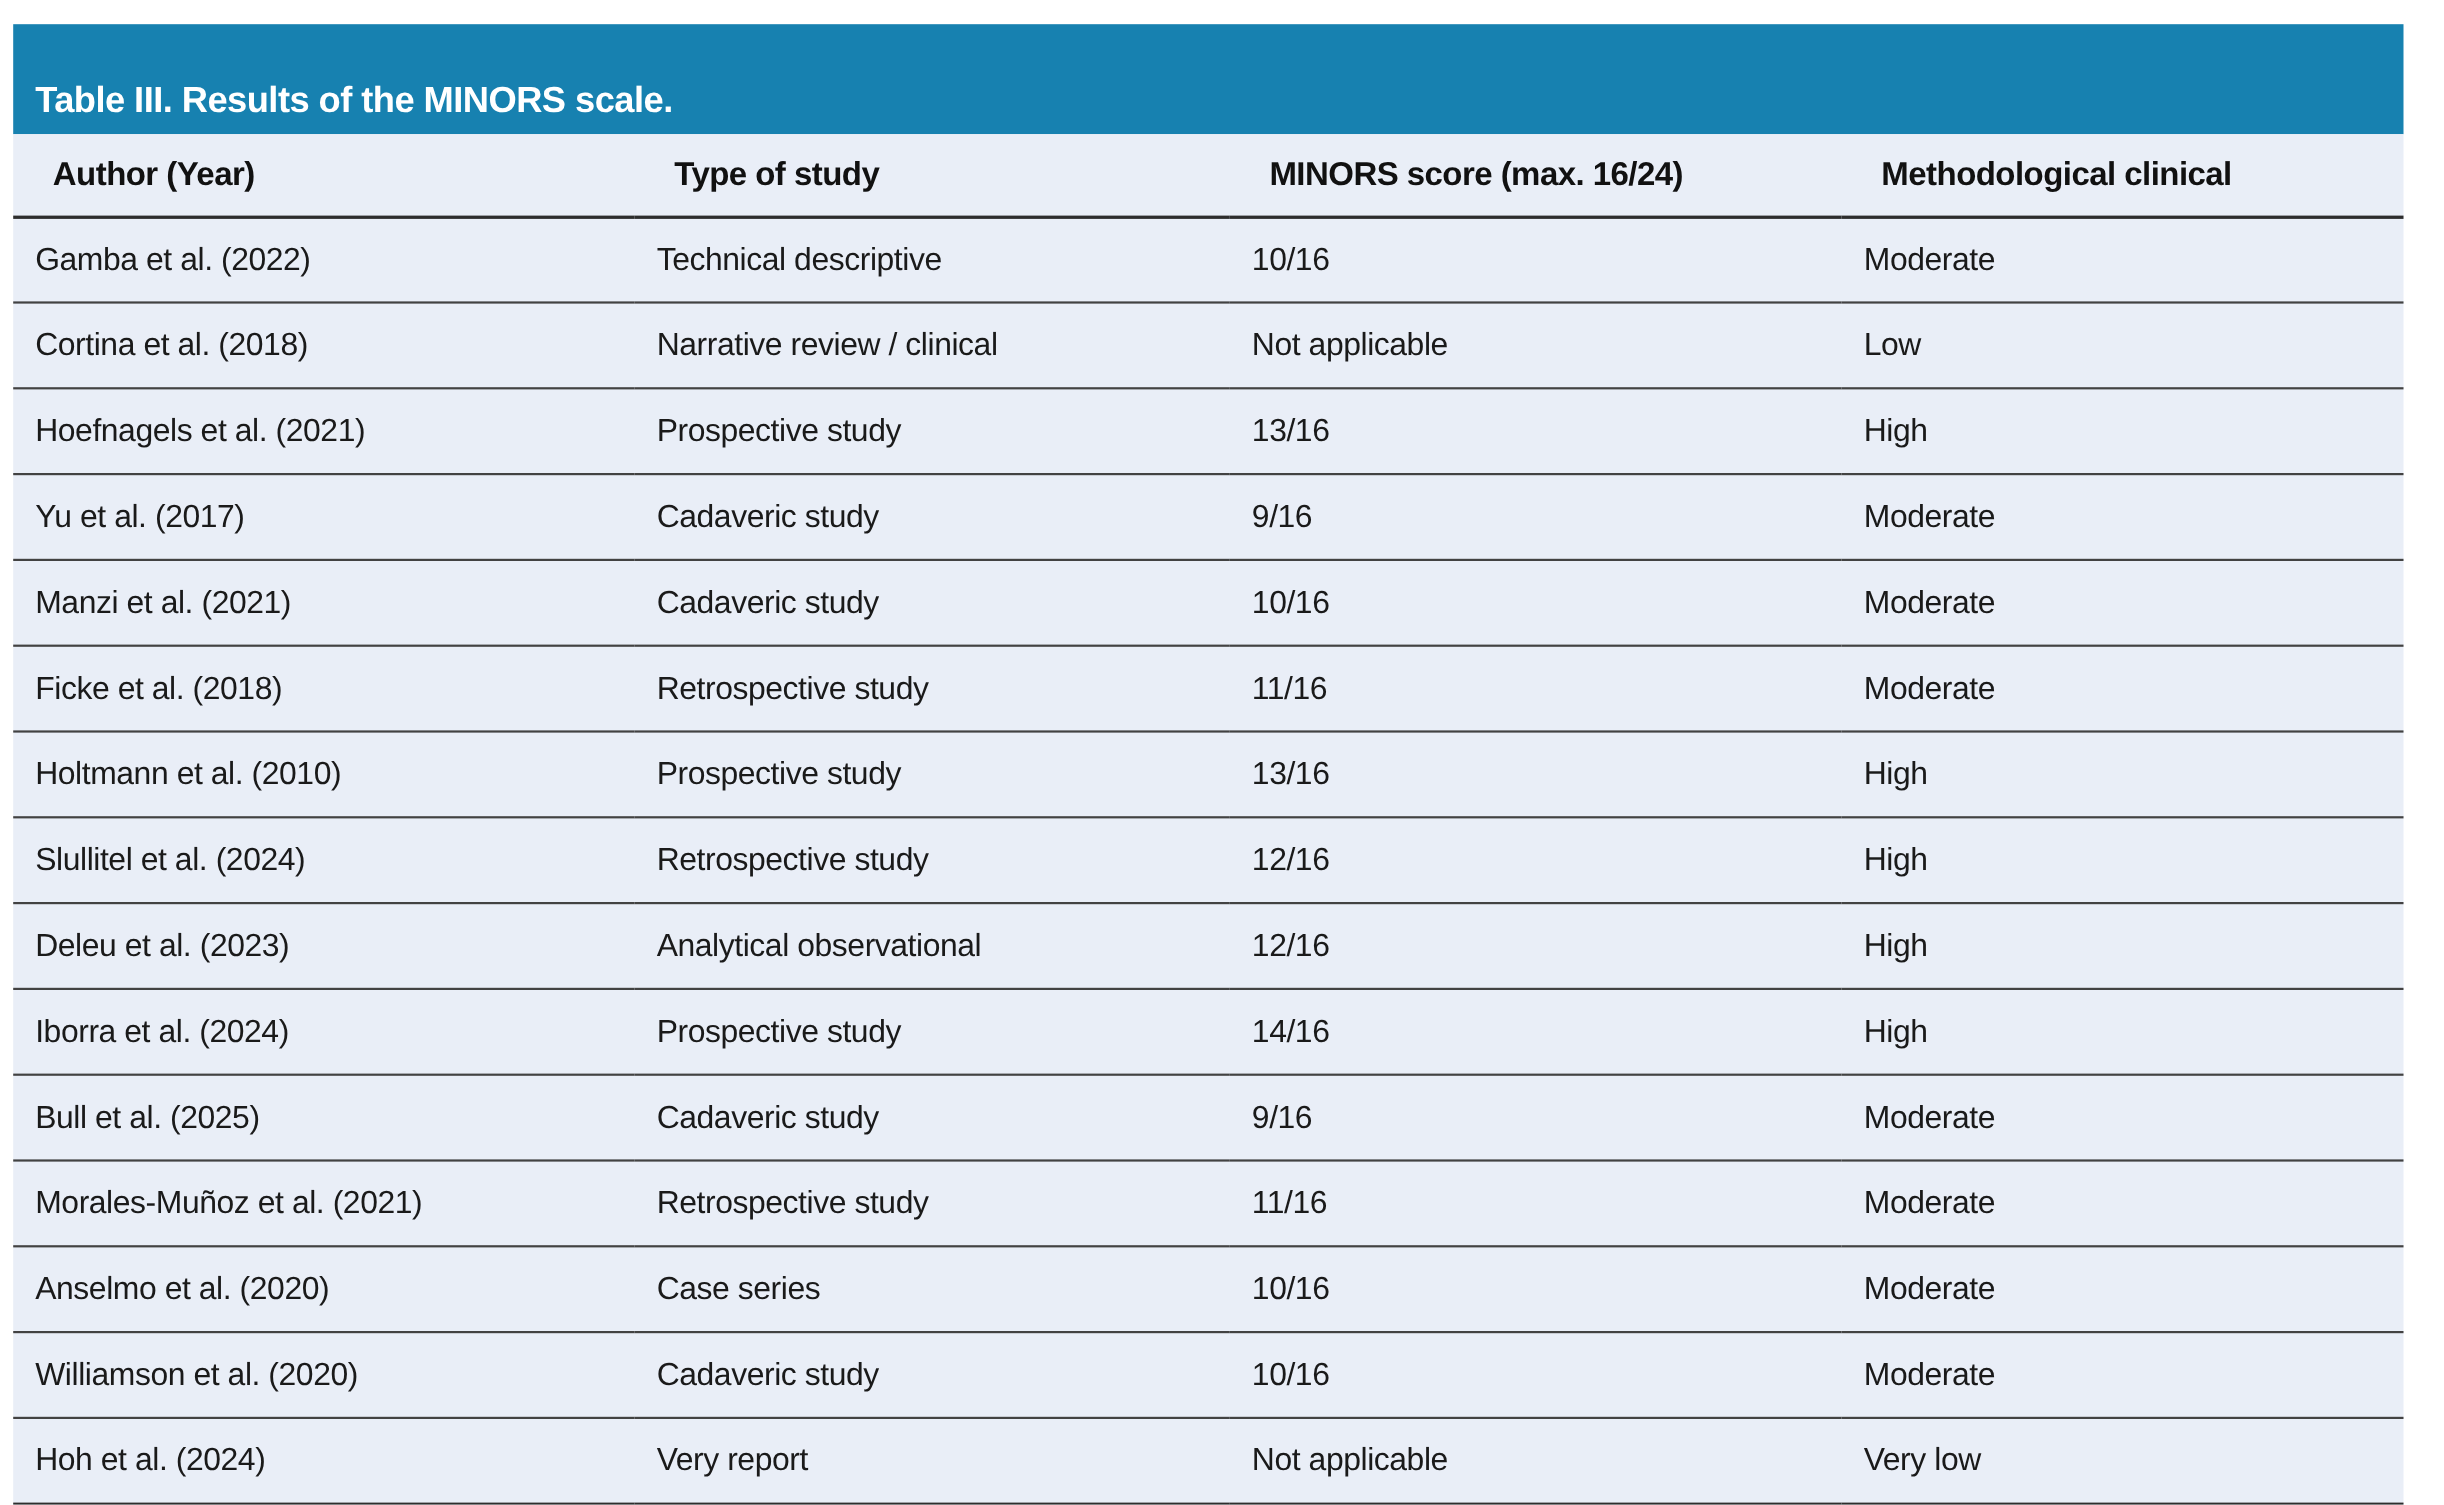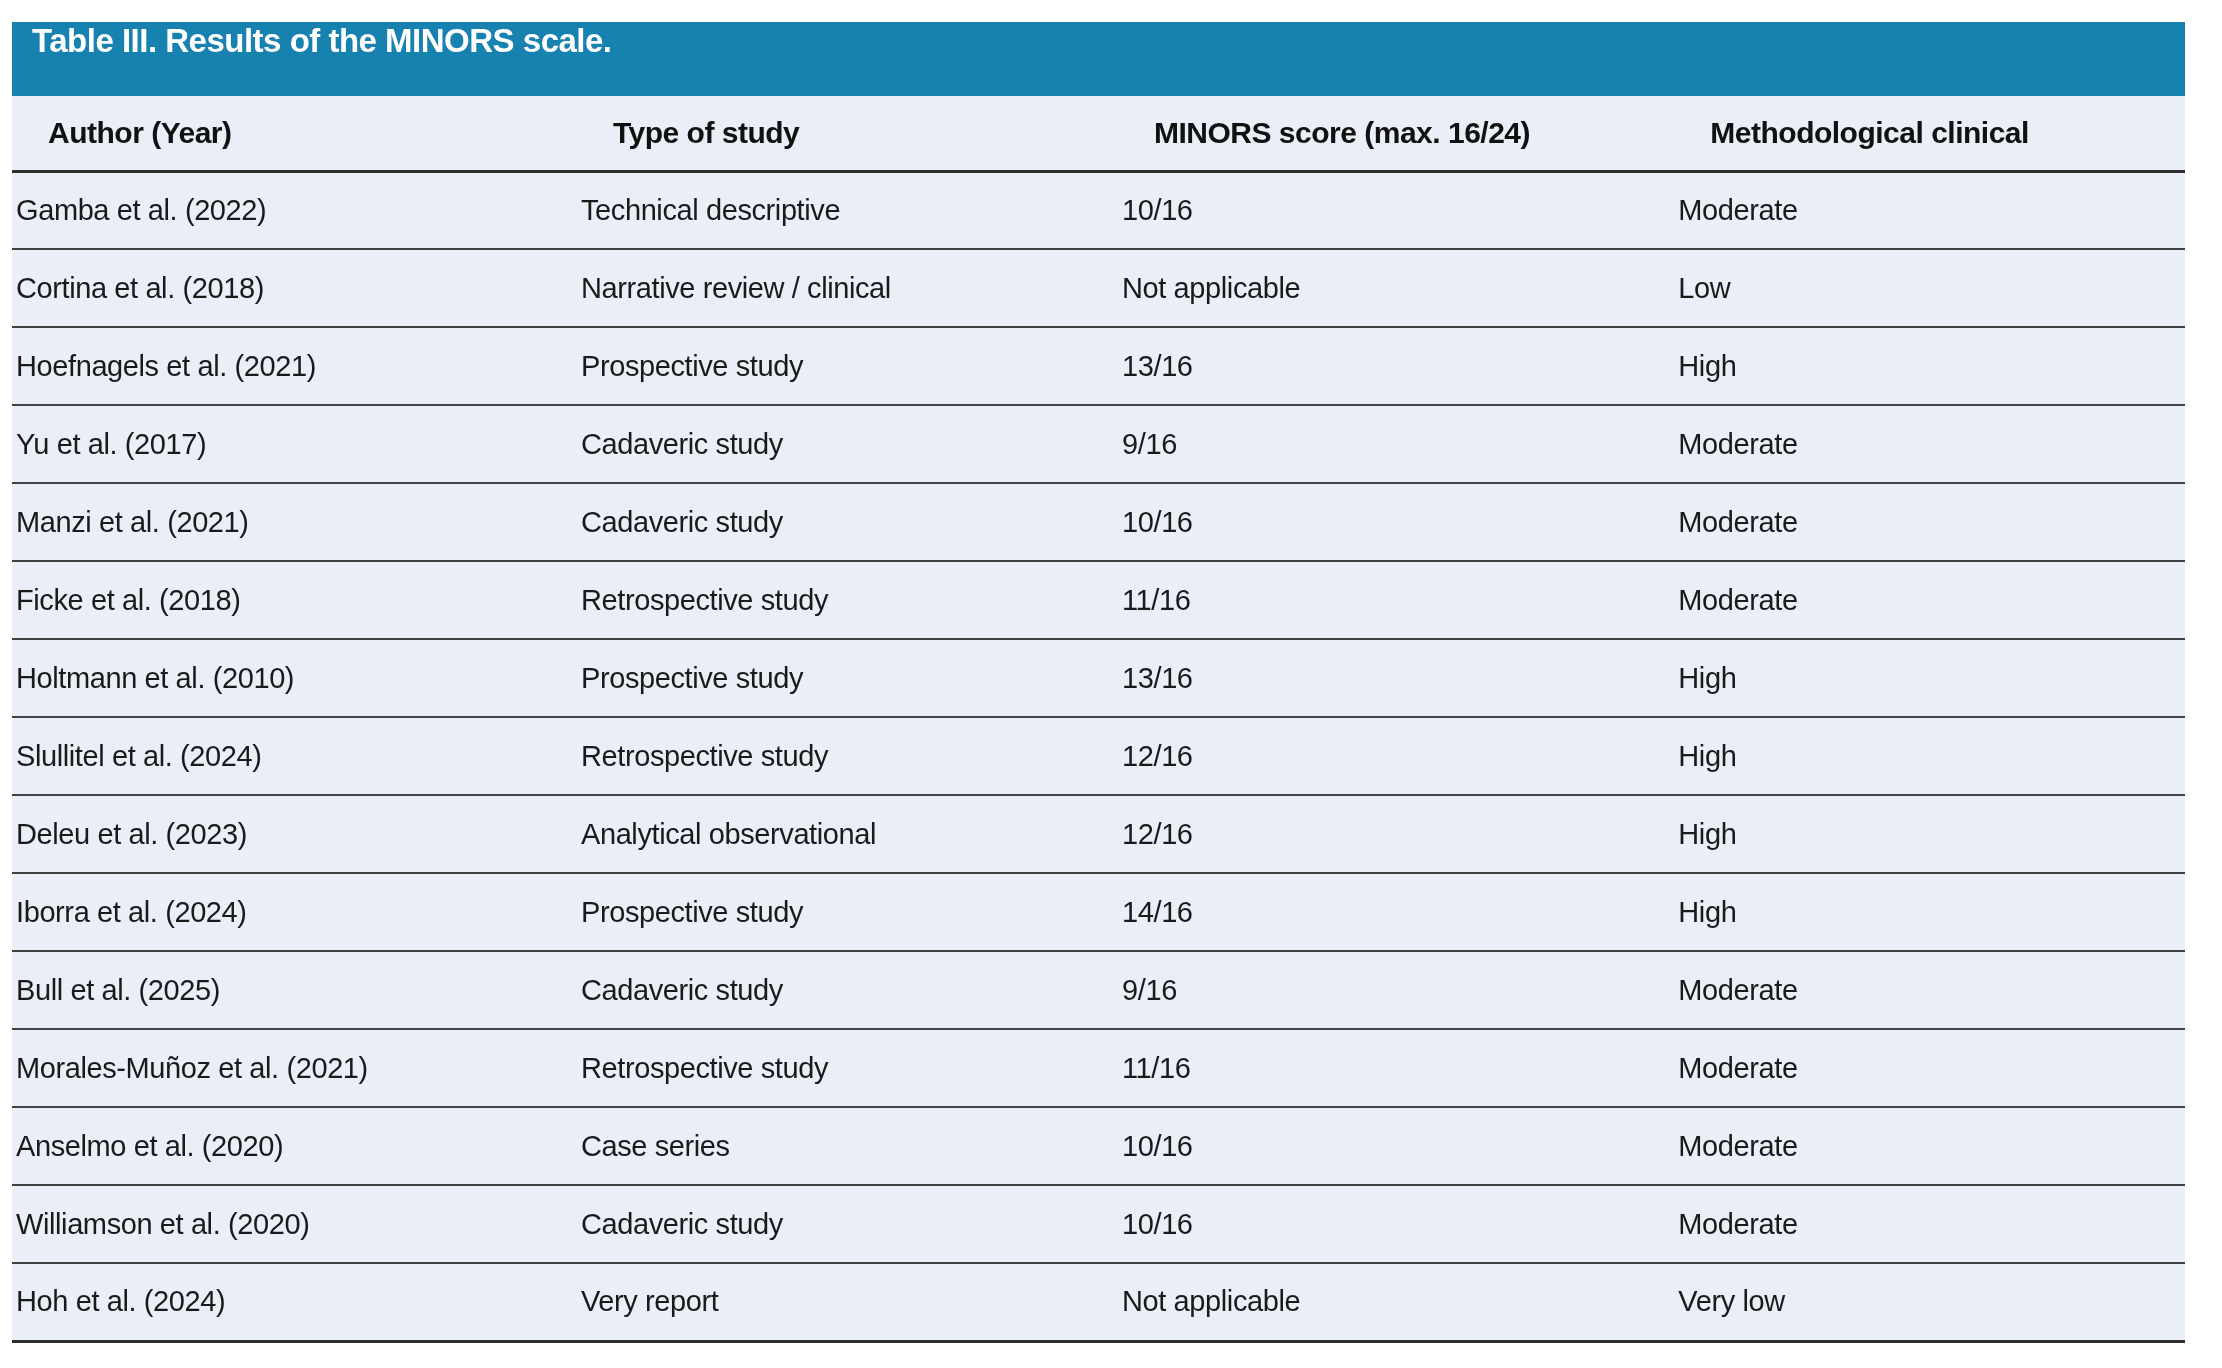--- a/index.html
+++ b/index.html
@@ -20,24 +20,24 @@
   }
   .table-figure {
     position: absolute;
     left: 12px;
     top: 22px;
     width: 2173px;
     margin: 0;
   }
   .title-bar {
     background: #1781b0;
-    height: 74px;
+    height: 100px;
     display: flex;
-    align-items: flex-start;
-    padding: 0 20px;
+    align-items: flex-end;
+    padding: 12px 20px;
   }
   .title-bar .title-text {
     color: #ffffff;
     font-weight: bold;
     font-size: 33px;
     letter-spacing: -0.5px;
   }
   table.minors {
     width: 100%;
     border-collapse: collapse;
@@ -54,21 +54,21 @@
     height: 75px;
     padding: 0 36px;
     vertical-align: middle;
     border-bottom: 3px solid #2d2d2d;
   }
   table.minors td {
     font-size: 29px;
     letter-spacing: -0.4px;
     color: #1a1a1a;
     height: 78px;
-    padding: 0 4px;
+    padding: 0 20px;
     vertical-align: middle;
     border-bottom: 2px solid #424242;
   }
   table.minors tbody tr:last-child td {
     border-bottom: none;
   }
 </style>
 </head>
 <body>
 

